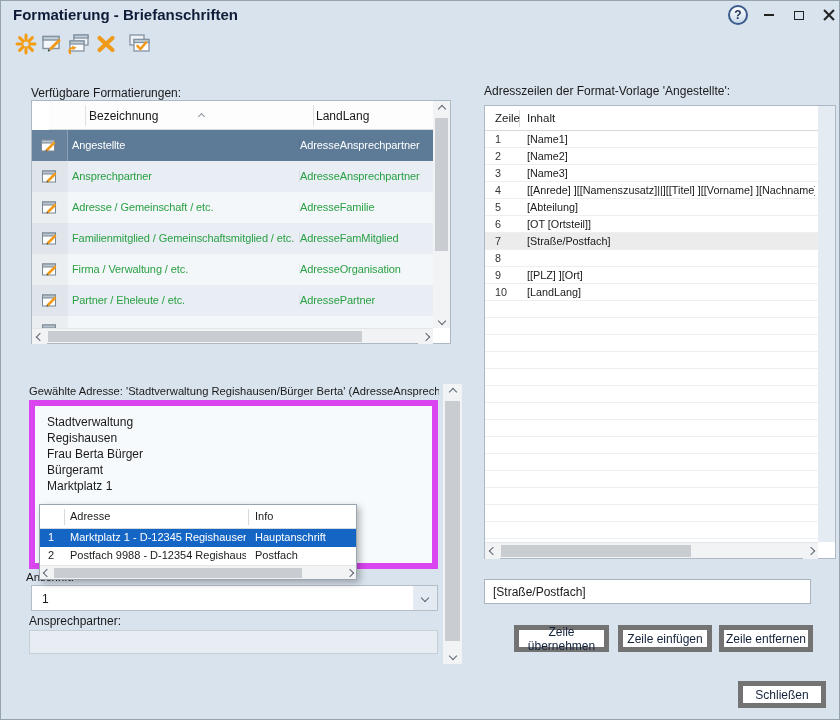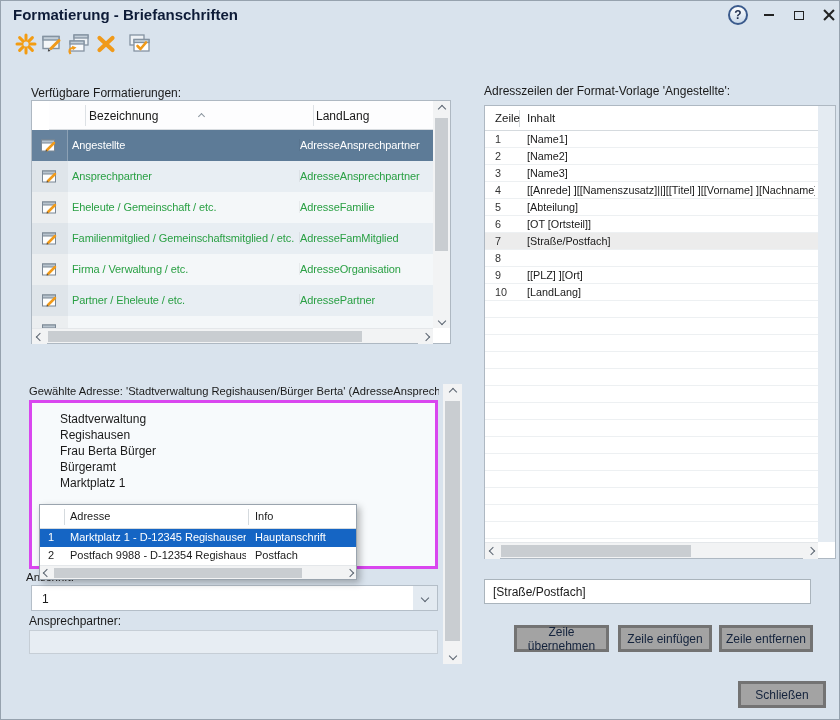--- a/index.html
+++ b/index.html
@@ -78,21 +78,21 @@
   .t2-row .i { position:absolute; left:42px; top:2px; width:288px; white-space:nowrap; overflow:hidden; }
   .t2-empty { position:absolute; left:0; top:195px; width:333px; height:239px; background:repeating-linear-gradient(to bottom, #ffffff 0 16px, #edf0f2 16px 17px); }
   .t2-vsb { position:absolute; right:0; top:0; width:17px; height:436px; background:#e4ebf2; }
   .t2-hsb { left:0; bottom:0; width:333px; height:16px; border-top:1px solid #e4e7ea; }
   .t2-hsb .arr { top:0; width:15px; height:16px; }
   .t2-hsb .arr.r { right:0; }
   .t2-hsb .thumb { top:2px; left:16px; width:190px; height:12px; }
 
   
   .addr-label { left:28px; top:384px; width:410px; font-size:11.2px; overflow:hidden; }
-  .preview { position:absolute; left:28px; top:399px; width:409px; height:169px; background:#f7fafc; border:3px solid #d946ef; padding:8px 28px; font-size:12px; line-height:16px; }
+  .preview { position:absolute; left:28px; top:399px; width:409px; height:169px; background:#f7fafc; border:6px solid #d946ef; padding:8px 12px; font-size:12px; line-height:16px; }
   .preview div { white-space:nowrap; }
 
   .sec-vsb { left:442px; top:383px; width:19px; height:280px; }
   .sec-vsb .arr { left:0; width:19px; height:16px; }
   .sec-vsb .arr.b { bottom:0; }
   .sec-vsb .thumb { left:2px; top:17px; width:15px; height:240px; }
 
   
   .popup { position:absolute; left:38px; top:503px; width:318px; height:76px; background:#fff; border:1px solid #9aa4ae; box-shadow:3px 3px 7px rgba(0,0,0,0.28); z-index:5; }
   .pp-head { position:absolute; left:0; top:0; width:316px; height:24px; font-size:11px; border-bottom:1px solid #d5dade; }
@@ -113,21 +113,21 @@
   .anschrift-label { left:25px; top:570px; font-size:11.5px; z-index:1; }
   .combo { position:absolute; left:30px; top:584px; width:407px; height:26px; background:#fff; border:1px solid #b4bec8; z-index:0; }
   .combo .val { position:absolute; left:10px; top:6px; font-size:12px; }
   .combo .dd { position:absolute; right:0; top:0; width:24px; height:24px; background:#e3eaf1; display:flex; align-items:center; justify-content:center; }
 
   .ansp-label { left:28px; top:613px; font-size:12px; }
   .ansp-input { position:absolute; left:28px; top:629px; width:409px; height:24px; background:#e7edf3; border:1px solid #c6ced6; }
 
   
   .editor { position:absolute; left:483px; top:578px; width:327px; height:25px; background:#fff; border:1px solid #aab4bc; font-family:"Liberation Sans", sans-serif; font-size:12px; padding:0 8px; color:#1a1a1a; }
-  .btn { position:absolute; height:27px; background:#a3a3a3; border:3px solid #737373; font-family:"Liberation Sans", sans-serif; font-size:12px; color:#14233c; display:flex; align-items:center; justify-content:center; }
+  .btn { position:absolute; height:27px; background:#ffffff; border:5px solid #737373; font-family:"Liberation Sans", sans-serif; font-size:12px; color:#14233c; display:flex; align-items:center; justify-content:center; }
   .btn-uebernehmen { left:513px; top:624px; width:95px; }
   .btn-einfuegen { left:617px; top:624px; width:94px; }
   .btn-entfernen { left:718px; top:624px; width:94px; }
   .btn-schliessen { left:737px; top:680px; width:88px; }
 </style>
 </head>
 <body>
 
 <div class="dialog">
 
@@ -230,21 +230,21 @@
     </div>
     <div class="t1-row light" style="top:91px;">
       <span class="icon-cell">
           <svg width="17" height="14" viewBox="0 0 17 14">
             <rect x="0.5" y="1" width="13" height="11" fill="#fdfefe" stroke="#7a8794"></rect>
             <rect x="0.5" y="1" width="13" height="3" fill="#b8c4ce" stroke="#7a8794"></rect>
             <line x1="6" y1="11" x2="13" y2="4" stroke="#f09a1a" stroke-width="2.5" stroke-linecap="round"></line>
             <path d="M4.5 12.5 l2 -0.4 -1.6 -1.6 z" fill="#4a4a4a"></path>
           </svg>
         </span>
-      <span class="bez">Eheleute / Gemeinschaft / etc.</span>
+      <span class="bez">Adresse / Gemeinschaft / etc.</span>
       <span class="zu">AdresseFamilie</span>
     </div>
     <div class="t1-row alt" style="top:122px;">
       <span class="icon-cell">
           <svg width="17" height="14" viewBox="0 0 17 14">
             <rect x="0.5" y="1" width="13" height="11" fill="#fdfefe" stroke="#7a8794"></rect>
             <rect x="0.5" y="1" width="13" height="3" fill="#b8c4ce" stroke="#7a8794"></rect>
             <line x1="6" y1="11" x2="13" y2="4" stroke="#f09a1a" stroke-width="2.5" stroke-linecap="round"></line>
             <path d="M4.5 12.5 l2 -0.4 -1.6 -1.6 z" fill="#4a4a4a"></path>
           </svg>

